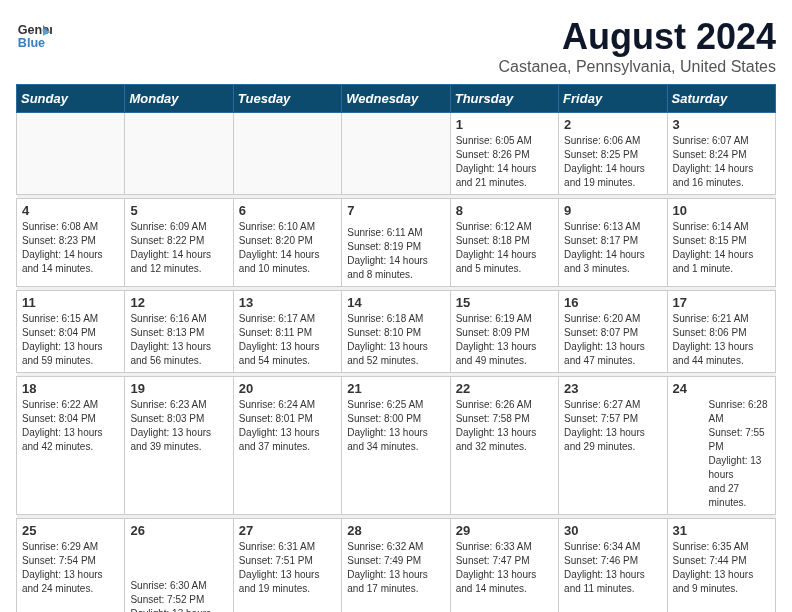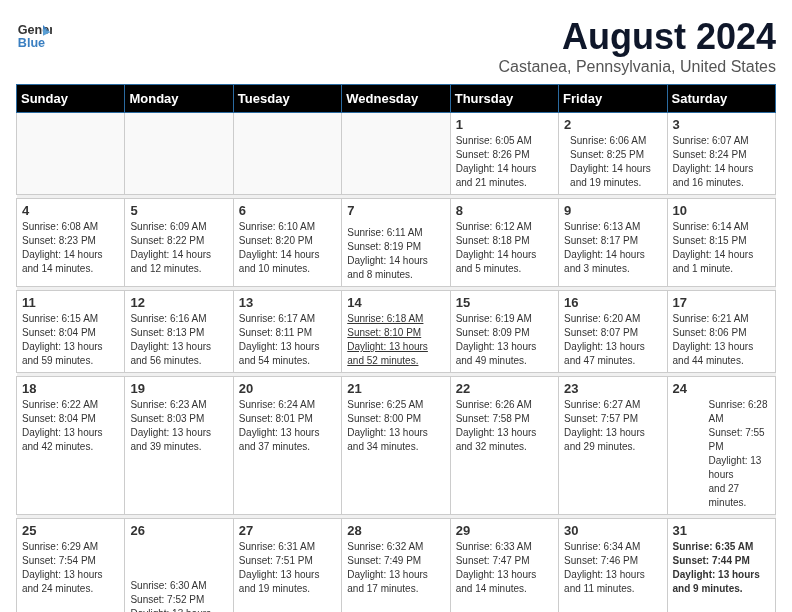--- a/index.html
+++ b/index.html
@@ -34,27 +34,28 @@
     .subtitle {
       font-size: 16px;
       color: #555;
     }
     .calendar {
       width: 100%;
       border-collapse: collapse;
       font-size: 11px;
     }
     .calendar th {
-      background: #000000;
+      background: #0c4a6e;
       color: #fff;
       padding: 6px 4px;
       text-align: left;
       font-size: 13px;
       font-weight: bold;
       border: 1px solid #2a6aa0;
+      font-style: italic;
     }
     .calendar td {
       border: 1px solid #ccc;
       padding: 4px 5px;
       vertical-align: top;
       width: calc(100% / 7);
       height: 80px;
       background: #fff;
       color: #333;
     }
@@ -118,21 +119,21 @@
         <td class="empty"></td>
         <td>
           <div class="day-number">1</div>
           <div class="day-info" style="white-space: pre-line;">Sunrise: 6:05 AM
 Sunset: 8:26 PM
 Daylight: 14 hours
 and 21 minutes.</div>
         </td>
         <td>
           <div class="day-number">2</div>
-          <div class="day-info" style="white-space: pre-line; margin-left: 6px;">Sunrise: 6:06 AM
+          <div class="day-info" style="white-space: pre-line;">Sunrise: 6:06 AM
 Sunset: 8:25 PM
 Daylight: 14 hours
 and 19 minutes.</div>
         </td>
         <td>
           <div class="day-number">3</div>
           <div class="day-info" style="white-space: pre-line;">Sunrise: 6:07 AM
 Sunset: 8:24 PM
 Daylight: 14 hours
 and 16 minutes.</div>
@@ -224,21 +225,21 @@
         </td>
         <td>
           <div class="day-number">13</div>
           <div class="day-info" style="white-space: pre-line;">Sunrise: 6:17 AM
 Sunset: 8:11 PM
 Daylight: 13 hours
 and 54 minutes.</div>
         </td>
         <td>
           <div class="day-number">14</div>
-          <div class="day-info" style="white-space: pre-line; text-decoration: underline;">Sunrise: 6:18 AM
+          <div class="day-info" style="white-space: pre-line;">Sunrise: 6:18 AM
 Sunset: 8:10 PM
 Daylight: 13 hours
 and 52 minutes.</div>
         </td>
         <td>
           <div class="day-number">15</div>
           <div class="day-info" style="white-space: pre-line;">Sunrise: 6:19 AM
 Sunset: 8:09 PM
 Daylight: 13 hours
 and 49 minutes.</div>
@@ -365,21 +366,21 @@
         </td>
         <td>
           <div class="day-number">30</div>
           <div class="day-info" style="white-space: pre-line;">Sunrise: 6:34 AM
 Sunset: 7:46 PM
 Daylight: 13 hours
 and 11 minutes.</div>
         </td>
         <td>
           <div class="day-number">31</div>
-          <div class="day-info" style="white-space: pre-line; font-weight: bold;">Sunrise: 6:35 AM
+          <div class="day-info" style="white-space: pre-line;">Sunrise: 6:35 AM
 Sunset: 7:44 PM
 Daylight: 13 hours
 and 9 minutes.</div>
         </td>
       </tr>
     </tbody>
 </table>
 
 <div style="font-size:11px; color:#555; margin-top:6px; text-align:left;padding-left:42px;">Daylight hours</div>
 

